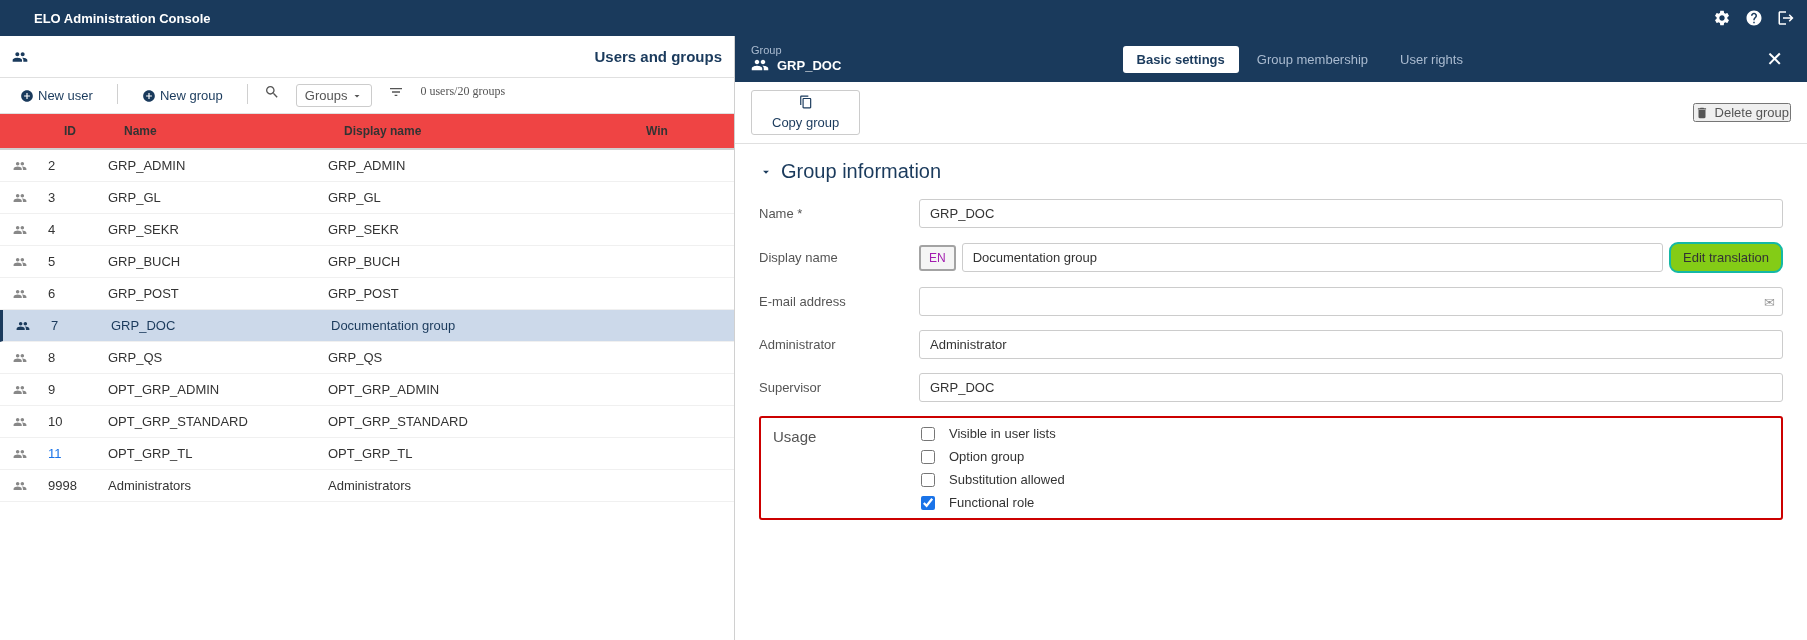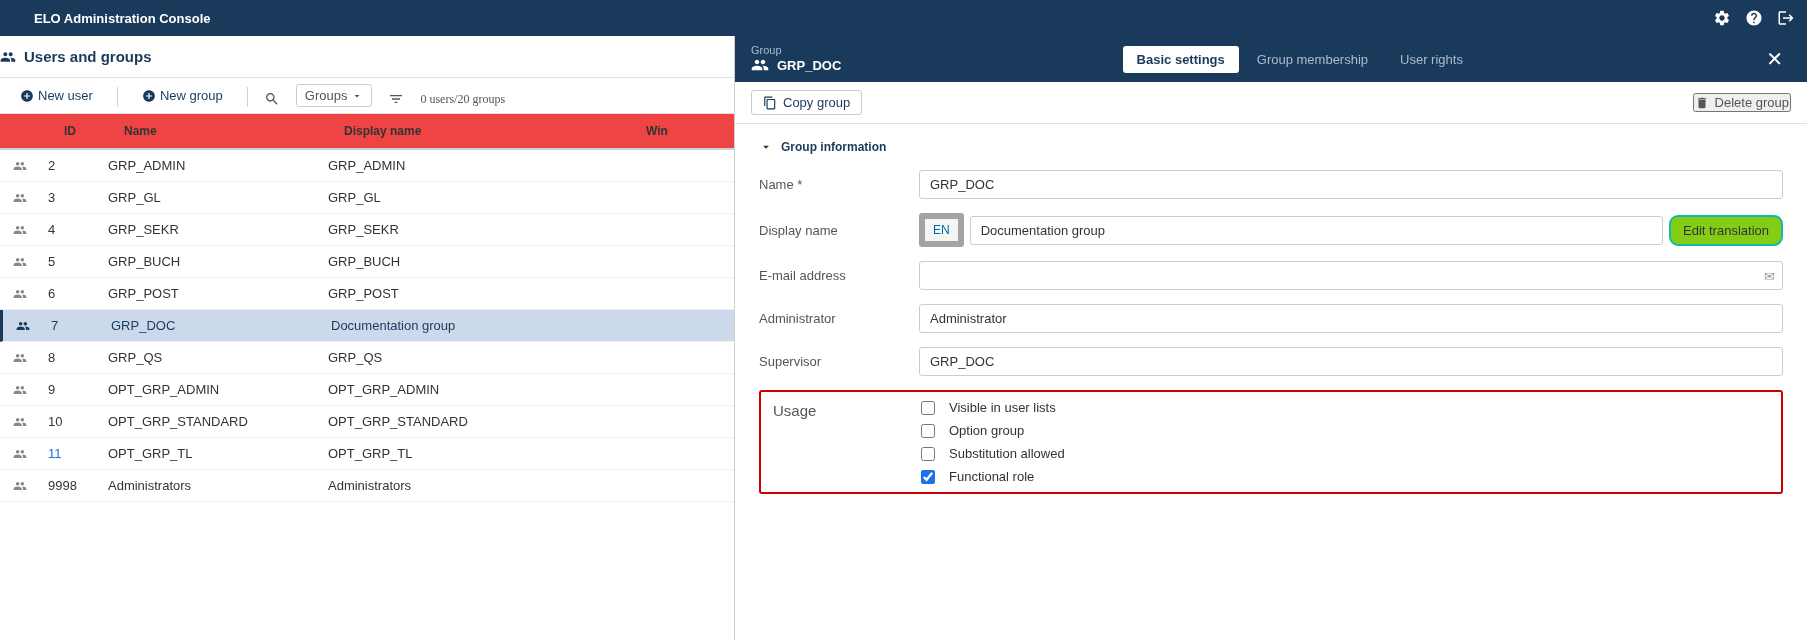--- a/index.html
+++ b/index.html
@@ -31,32 +31,33 @@
     .left-panel {
       width: 735px;
       background: white;
       border-right: 1px solid #d0d0d0;
       display: flex;
       flex-direction: column;
       flex-shrink: 0;
     }
 
     .left-header {
-      padding: 12px 0;
+      padding: 12px 12px;
       border-bottom: 1px solid #e0e0e0;
       display: flex;
       align-items: center;
       gap: 8px;
       background: white;
+      justify-content: space-between;
     }
     .left-header-title { font-size: 15px; font-weight: 600; color: #1a3a5c; }
 
     .toolbar {
       display: flex;
-      align-items: flex-end;
+      align-items: flex-start;
       padding: 6px 12px;
       border-bottom: 1px solid #e0e0e0;
       gap: 16px;
       background: white;
     }
     .toolbar-btn {
       display: flex; align-items: center; gap: 4px; cursor: pointer;
       color: #1a3a5c; font-size: 13px; padding: 4px 8px; border: none; background: none;
     }
     .toolbar-sep { width: 1px; height: 20px; background: #d0d0d0; }
@@ -114,47 +115,47 @@
     .close-btn { background: none; border: none; color: white; cursor: pointer; font-size: 20px; padding: 0 8px; }
 
     .right-action-bar {
       display: flex; align-items: center; justify-content: space-between;
       padding: 8px 16px;
       border-bottom: 1px solid #e0e0e0;
       background: white;
     }
     .action-btn {
       display: flex; align-items: center; gap: 6px; cursor: pointer;
-      color: #1a3a5c; font-size: 13px; padding: 4px 11px; border: 1px solid #ccc;
-      border-radius: 3px; background: white;
+      color: #1a3a5c; font-size: 13px; padding: 4px 20px; border: 1px solid #ccc;
+      border-radius: 3px; background: white; flex-direction: column;
     }
     .delete-btn { display: flex; align-items: center; gap: 6px; cursor: pointer; color: #555; font-size: 13px; }
 
     
     .form-content { padding: 16px 24px; overflow-y: auto; flex: 1; }
 
     .section-header {
       display: flex; align-items: center; gap: 8px;
       margin-bottom: 16px; cursor: pointer;
     }
-    .section-title { font-size: 12px; font-weight: 700; color: #1a3a5c; }
+    .section-title { font-size: 20px; font-weight: 400; color: #1a3a5c; }
 
     .form-row {
       display: flex; align-items: center; margin-bottom: 14px;
     }
     .form-label { width: 160px; color: #555; font-size: 13px; flex-shrink: 0; }
     .form-field { flex: 1; }
     .form-input {
       width: 100%; padding: 6px 10px; border: 1px solid #ccc; border-radius: 3px;
       font-size: 13px; color: #333; background: white;
     }
     .display-name-row { display: flex; align-items: center; gap: 6px; }
     .lang-badge {
-      padding: 4px 8px; border: 6px solid #a3a3a3; border-radius: 3px;
-      font-size: 12px; color: #0369a1; background: #f5f5f5; flex-shrink: 0;
+      padding: 4px 8px; border: 2px solid #a3a3a3; border-radius: 3px;
+      font-size: 12px; color: #a21caf; background: #f5f5f5; flex-shrink: 0;
     }
     .edit-translation-btn {
       padding: 6px 12px; border: 2px solid #14b8a6; border-radius: 9px;
       background: #84cc16; color: #333; cursor: pointer; font-size: 13px; flex-shrink: 0;
     }
     .email-input-wrap { position: relative; flex: 1; }
     .email-input-wrap .form-input { padding-right: 30px; }
     .email-icon { position: absolute; right: 8px; top: 50%; transform: translateY(-50%); color: #999; }
 
     

